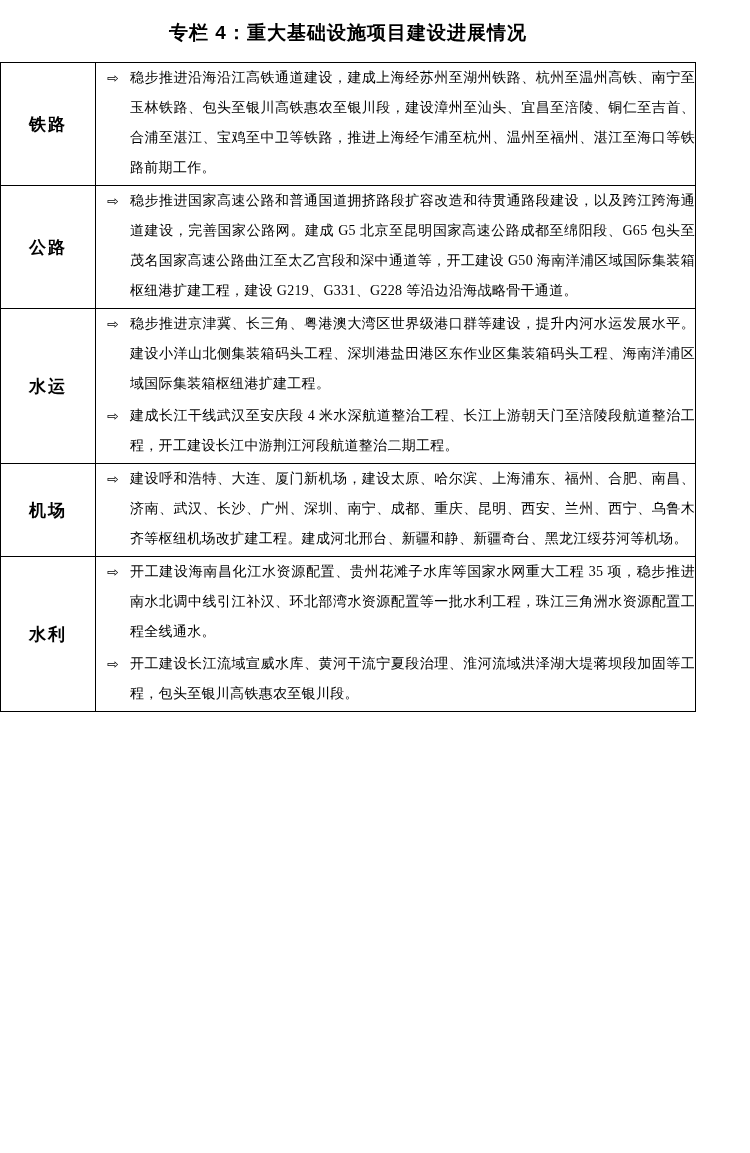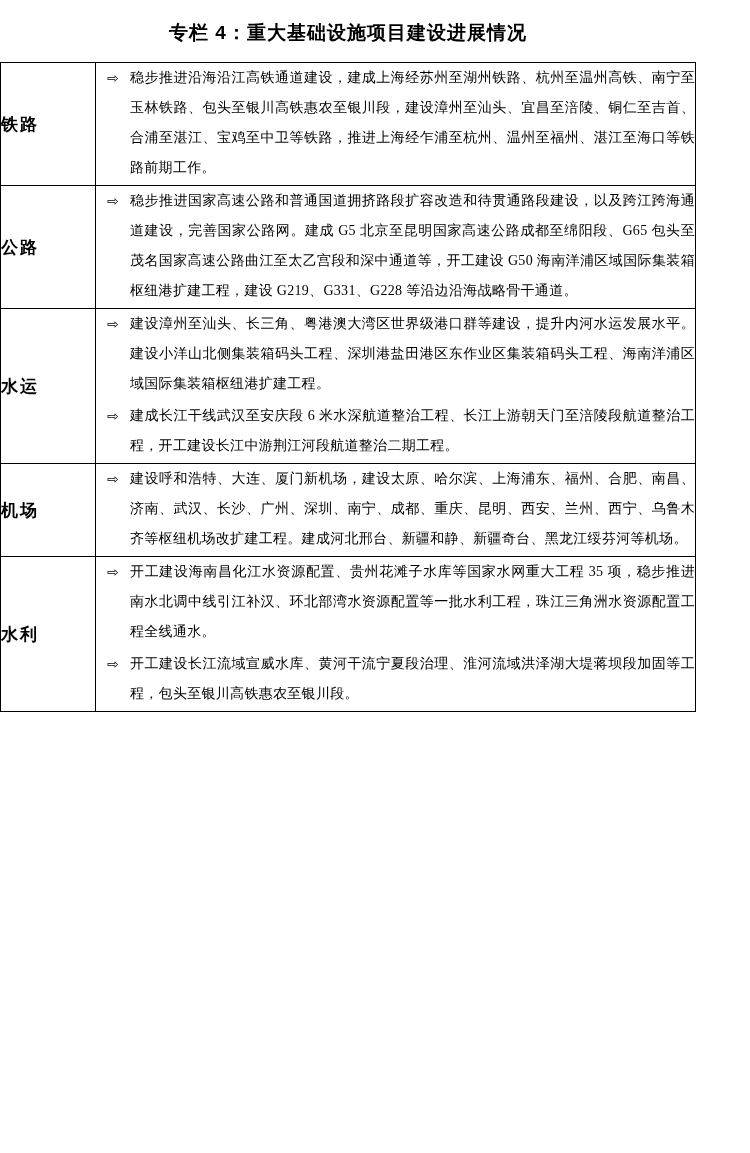--- a/index.html
+++ b/index.html
@@ -34,21 +34,21 @@
     margin: 0 auto;
     table-layout: fixed;
   }
   table.main-table td {
     border: 1px solid #000000;
     vertical-align: middle;
     padding: 0;
   }
   td.cat-cell {
     width: 94px;
-    text-align: left;
+    text-align: center;
     font-size: 17px;
     font-weight: bold;
     font-family: Liberation Serif, serif;
     letter-spacing: 2px;
   }
   td.content-cell {
     padding: 14px 16px 14px 6px;
   }
   .item-row {
     display: flex;
@@ -103,25 +103,25 @@
             <span class="item-text">稳步推进国家高速公路和普通国道拥挤路段扩容改造和待贯通路段建设，以及跨江跨海通道建设，完善国家公路网。建成 G5 北京至昆明国家高速公路成都至绵阳段、G65 包头至茂名国家高速公路曲江至太乙宫段和深中通道等，开工建设 G50 海南洋浦区域国际集装箱枢纽港扩建工程，建设 G219、G331、G228 等沿边沿海战略骨干通道。</span>
           </div>
         </td>
       </tr>
 
       <tr>
         <td class="cat-cell">水运</td>
         <td class="content-cell">
           <div class="item-row">
             <span class="bullet">⇨</span>
-            <span class="item-text">建设漳州至汕头、长三角、粤港澳大湾区世界级港口群等建设，提升内河水运发展水平。建设小洋山北侧集装箱码头工程、深圳港盐田港区东作业区集装箱码头工程、海南洋浦区域国际集装箱枢纽港扩建工程。</span>
+            <span class="item-text">稳步推进京津冀、长三角、粤港澳大湾区世界级港口群等建设，提升内河水运发展水平。建设小洋山北侧集装箱码头工程、深圳港盐田港区东作业区集装箱码头工程、海南洋浦区域国际集装箱枢纽港扩建工程。</span>
           </div>
           <div class="item-row">
             <span class="bullet">⇨</span>
-            <span class="item-text">建成长江干线武汉至安庆段 6 米水深航道整治工程、长江上游朝天门至涪陵段航道整治工程，开工建设长江中游荆江河段航道整治二期工程。</span>
+            <span class="item-text">建成长江干线武汉至安庆段 4 米水深航道整治工程、长江上游朝天门至涪陵段航道整治工程，开工建设长江中游荆江河段航道整治二期工程。</span>
           </div>
         </td>
       </tr>
 
       <tr>
         <td class="cat-cell">机场</td>
         <td class="content-cell">
           <div class="item-row">
             <span class="bullet">⇨</span>
             <span class="item-text">建设呼和浩特、大连、厦门新机场，建设太原、哈尔滨、上海浦东、福州、合肥、南昌、济南、武汉、长沙、广州、深圳、南宁、成都、重庆、昆明、西安、兰州、西宁、乌鲁木齐等枢纽机场改扩建工程。建成河北邢台、新疆和静、新疆奇台、黑龙江绥芬河等机场。</span>

